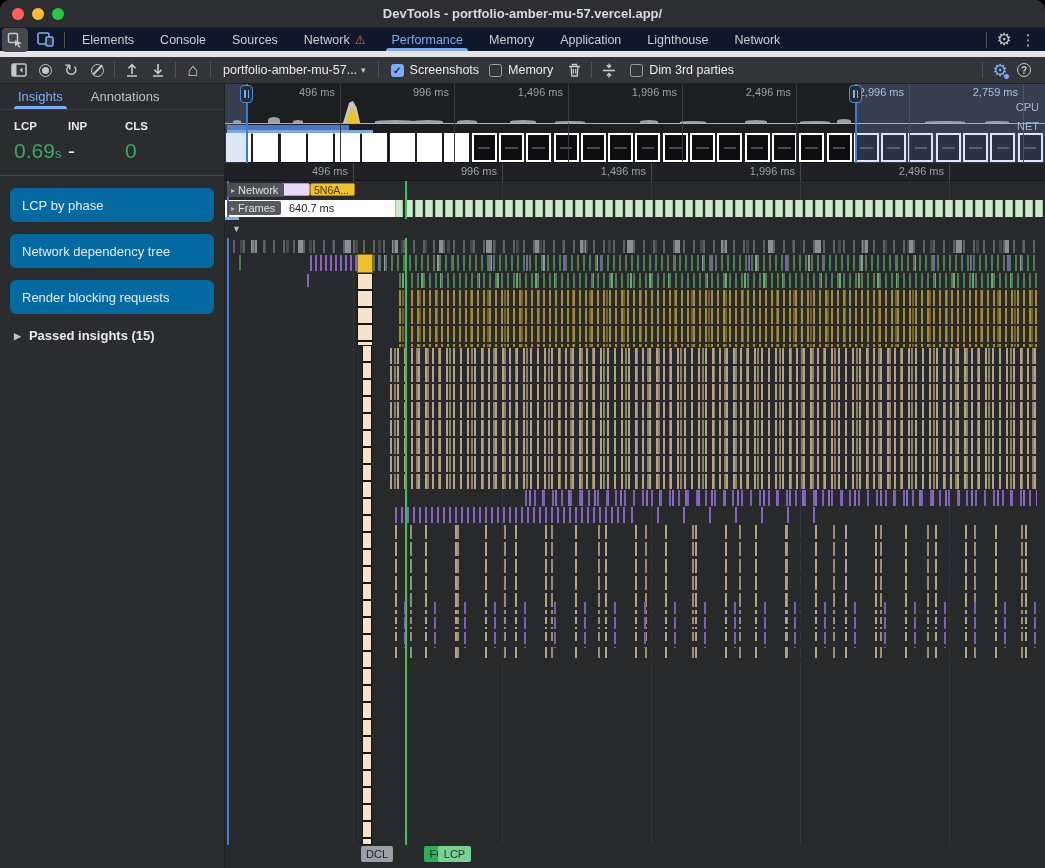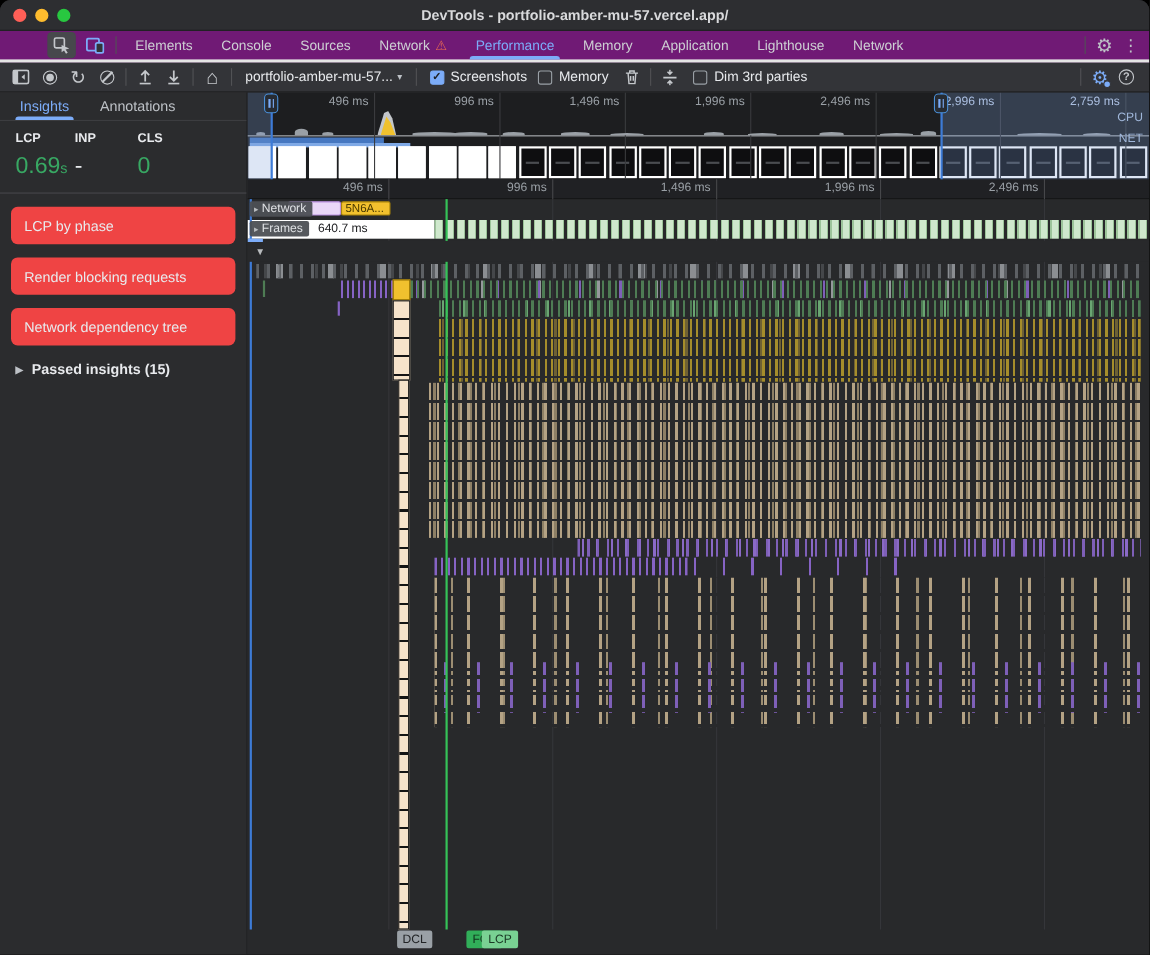--- a/index.html
+++ b/index.html
@@ -10,22 +10,22 @@
 
   
   .titlebar { position:relative; height:28px; background:#2d2e31; display:flex;
     align-items:center; justify-content:center; border-bottom:1px solid #1f2022; }
   .traffic { position:absolute; left:12px; top:8px; display:flex; gap:8px; }
   .traffic span { width:12px; height:12px; border-radius:50%; display:block; }
   .t-red{ background:#ff5f57; } .t-yellow{ background:#febc2e; } .t-green{ background:#28c740; }
   .title-text { color:#d9dadc; font-size:13px; font-weight:bold; }
 
   
-  .tabbar { height:29px; background:#701a75; display:flex; align-items:stretch;
-    border-bottom:3px solid #e5e5e5;padding-left:41px; }
+  .tabbar { height:29px; background:#0f172a; display:flex; align-items:stretch;
+    border-bottom:6px solid #e5e5e5; }
   .tabbar .iconbtn { width:30px; display:flex; align-items:center; justify-content:center; }
   .insp-wrap{ background:#47484c; border-radius:4px; width:26px; height:24px; margin:2px;
     display:flex; align-items:center; justify-content:center; }
   .vsep { width:1px; height:16px; background:#515255; align-self:center; margin:0 4px; }
   .tabs { display:flex; align-items:stretch; }
   .tab { position:relative; display:flex; align-items:center; gap:5px; padding:0 13px;
     color:#cdcfd3; font-size:12.5px; cursor:default; }
   .tab.active { color:#7cacf8; }
   .tab.active::after { content:""; position:absolute; left:8px; right:8px; bottom:0;
     height:3px; border-radius:3px 3px 0 0; background:#7cacf8; }
@@ -71,21 +71,21 @@
     height:3px; border-radius:3px 3px 0 0; background:#7cacf8; }
   .metrics { display:flex; padding:10px 0 8px 14px; }
   .metric { }
   .metric .m-name { font-size:11.5px; font-weight:bold; color:#e8eaed; margin-bottom:7px; }
   .metric .m-val { font-size:21px; color:#e8eaed; }
   .metric .m-val.good { color:#38a863; }
   .metric .m-unit { font-size:13px; }
   .m-lcp{ width:54px; } .m-inp{ width:57px; } .m-cls{ width:60px; }
   .sb-divider { border-top:1px solid #46474b; margin:4px 0 0 0; }
   .sb-cards { padding:12px 10px 0 10px; display:flex; flex-direction:column; gap:12px; }
-  .sb-card { background:#ef4444; border-radius:6px; padding:1px 12px; color:#e8eaed;
+  .sb-card { background:#0369a1; border-radius:6px; padding:1px 12px; color:#e8eaed;
     font-size:13px; min-height:34px; display:flex; align-items:center; }
   .passed { display:flex; align-items:center; gap:8px; padding:14px 0 0 14px;
     color:#e8eaed; font-size:13px; font-weight:600; }
   .passed .tri { font-size:9px; color:#bdc1c6; }
 
   
   .main { position:relative; width:820px; height:784px; background:#28292b; overflow:hidden; }
 
   
   .overview { position:absolute; left:0; top:0; width:820px; height:79px; background:#1d1e20;
@@ -315,22 +315,22 @@
             <div class="m-val">-</div>
           </div>
           <div class="metric m-cls">
             <div class="m-name">CLS</div>
             <div class="m-val good">0</div>
           </div>
         </div>
       <div class="sb-divider"></div>
       <div class="sb-cards" id="sb-cards">
           <div class="sb-card">LCP by phase</div>
+          <div class="sb-card">Network dependency tree</div>
           <div class="sb-card">Render blocking requests</div>
-          <div class="sb-card">Network dependency tree</div>
         </div>
       <div class="passed">
         <span class="tri">▶</span>
         <span>Passed insights (15)</span>
       </div>
     </div>
 
     <div class="main" id="main">
 
       <div class="overview" id="overview">

